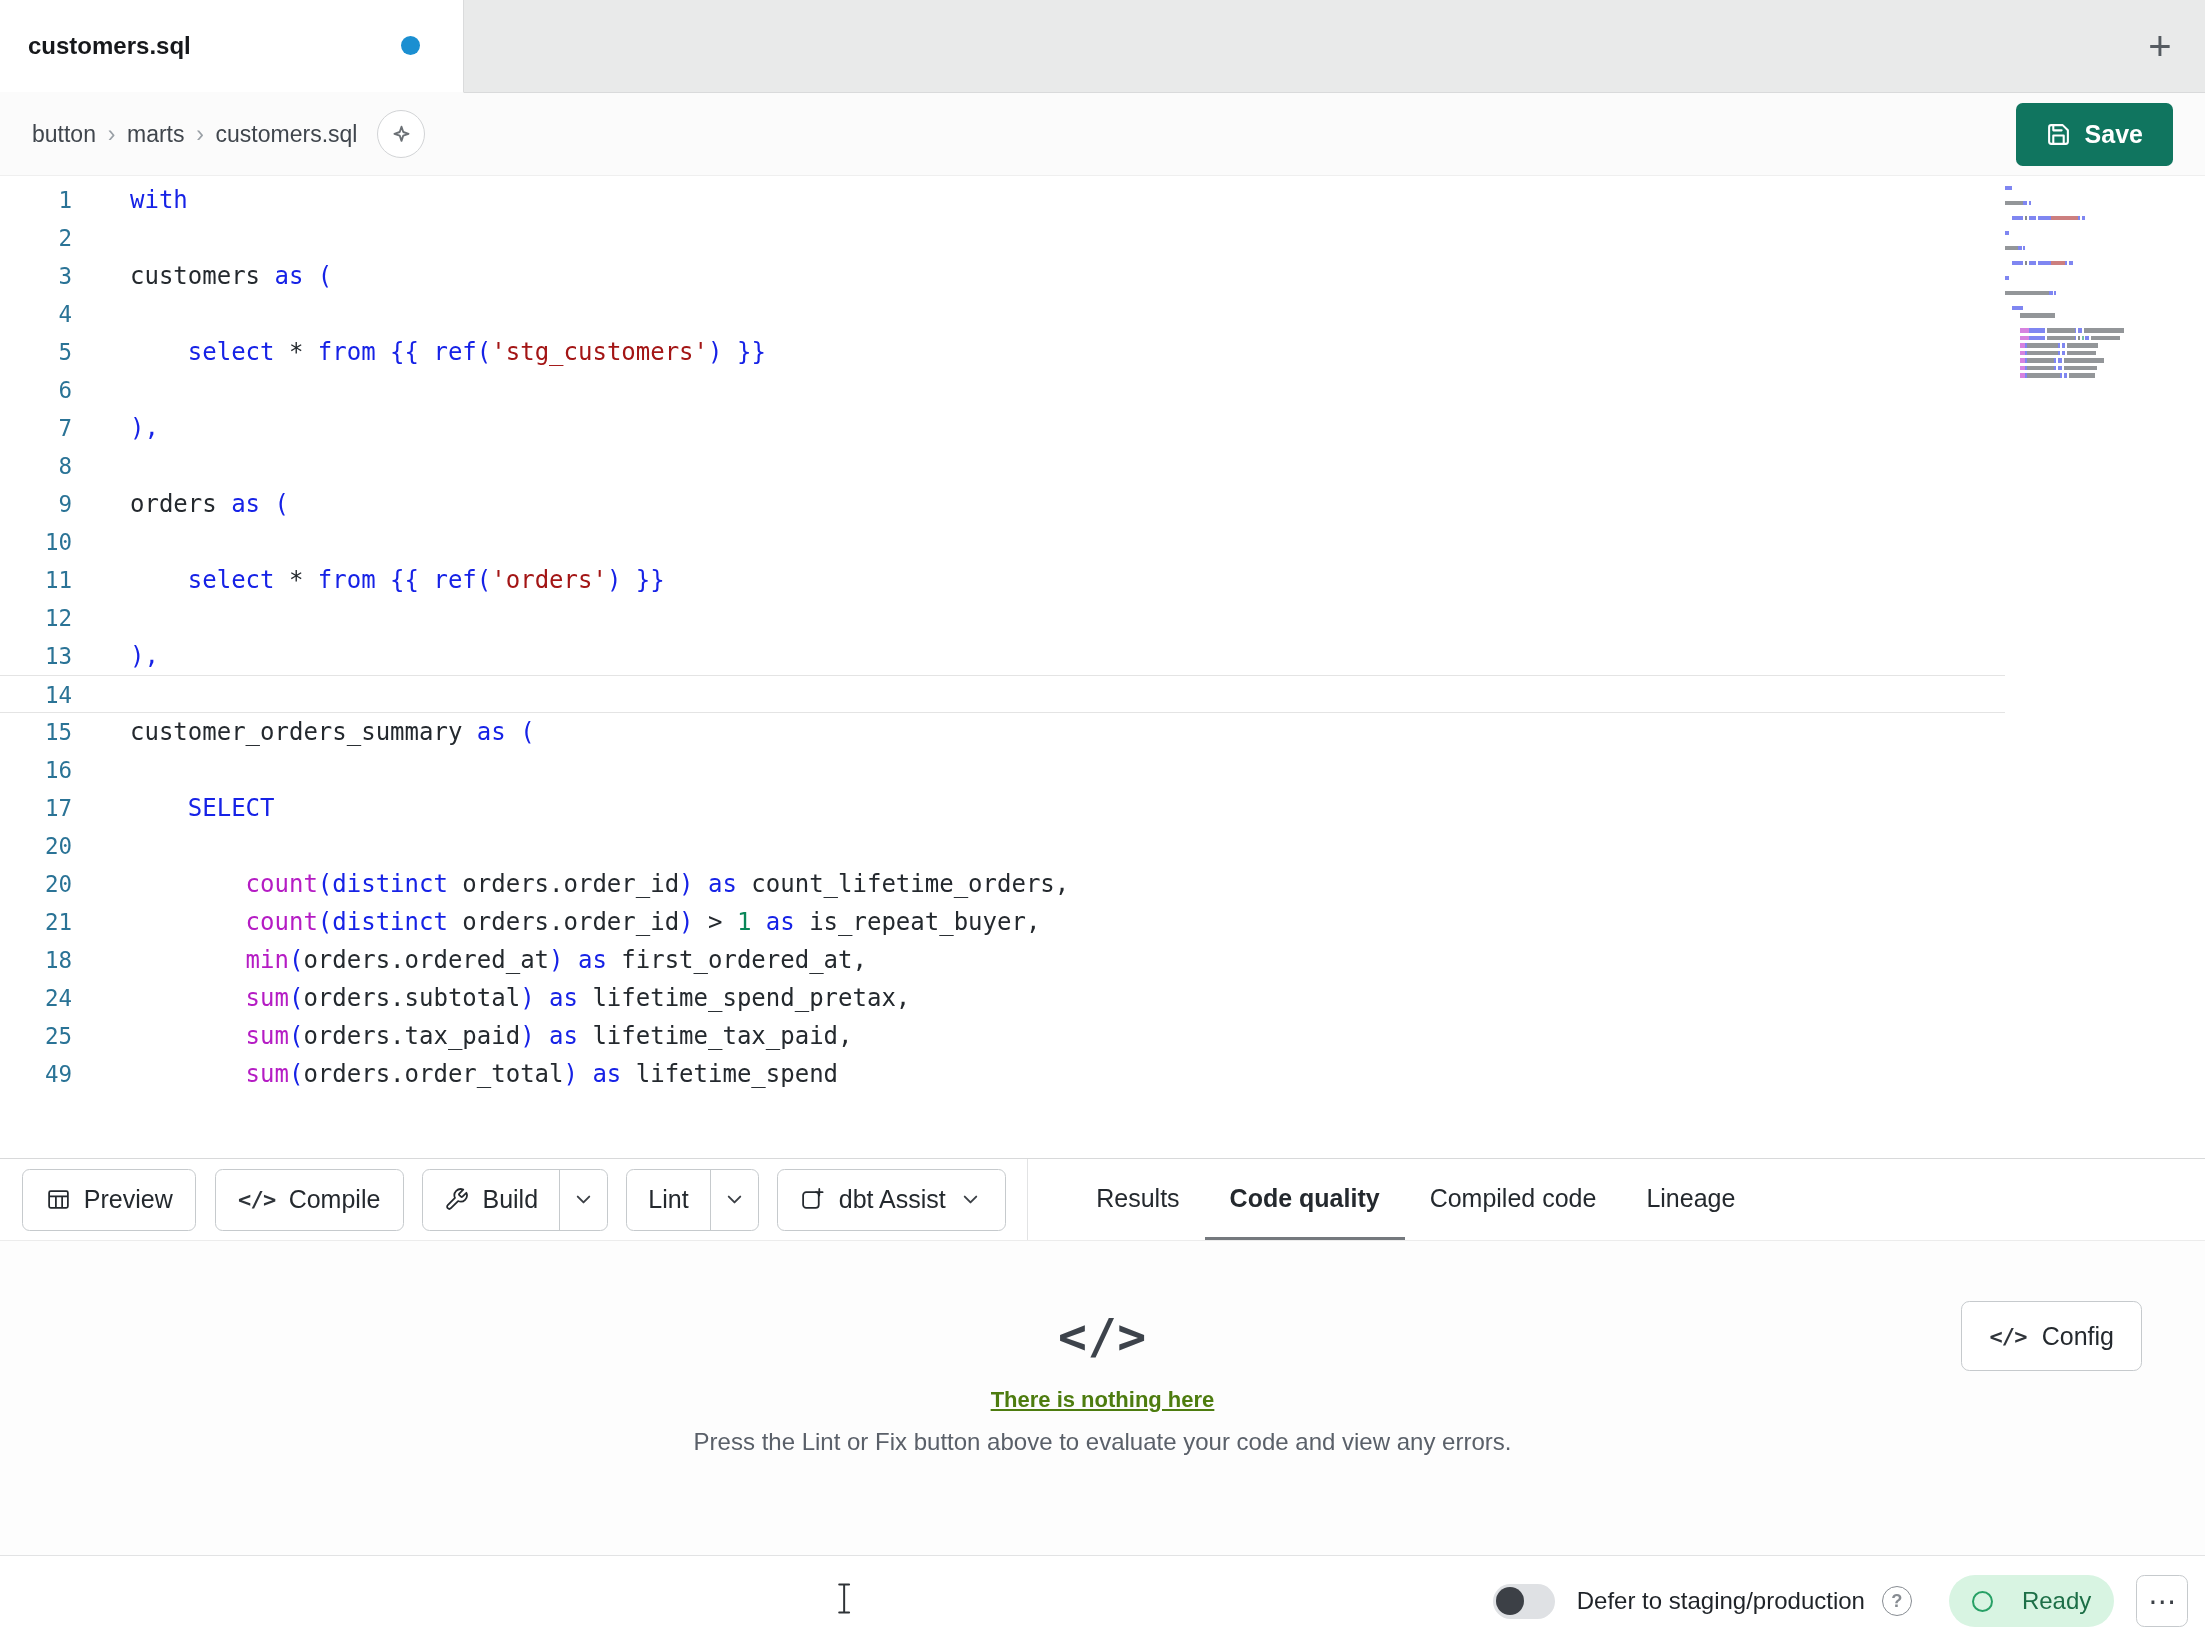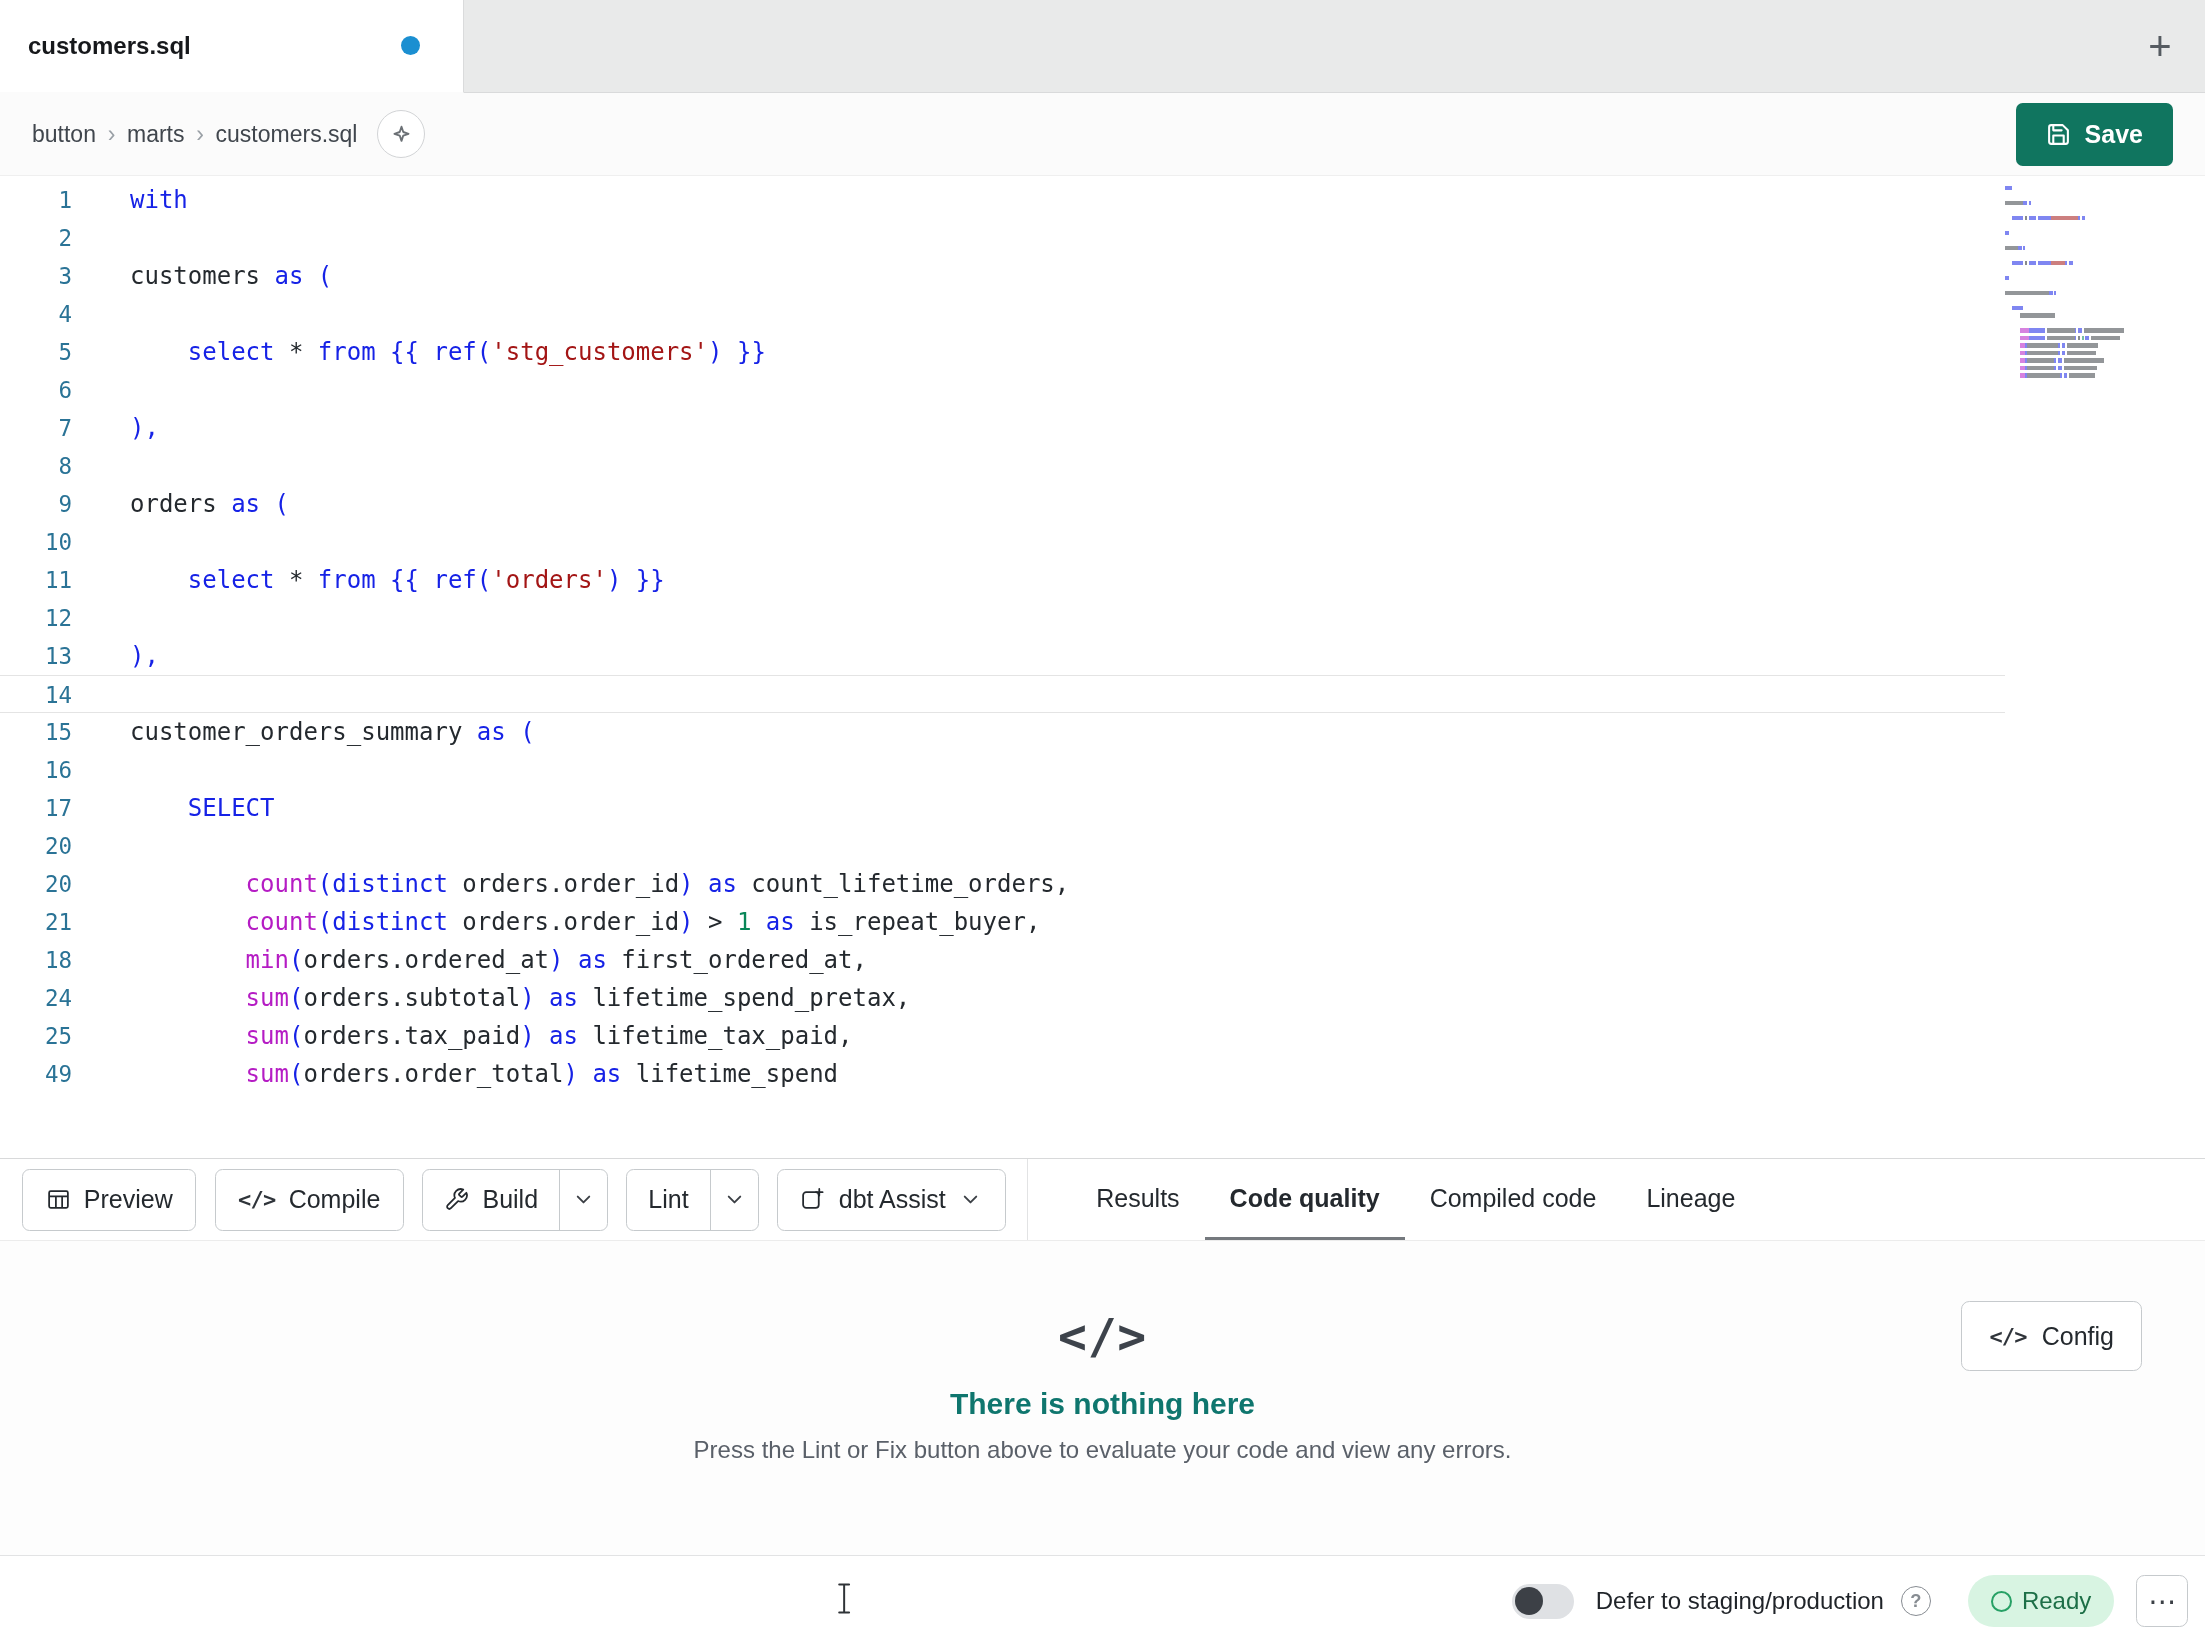--- a/index.html
+++ b/index.html
@@ -76,35 +76,35 @@
 
   .result-tabs { display: flex; align-self: stretch; align-items: stretch; margin-left: 35px; }
   .result-tab { display: flex; align-items: center; padding: 0 25px; font-size: 25px; color: #24292e;
     border-bottom: 3.3px solid transparent; cursor: pointer; }
   .result-tab.active { border-bottom-color: #75797e; font-weight: 600; }
 
   
   .results-panel { height: 315px; background: #fdfdfd; position: relative; border-bottom: 0.8px solid #e2e3e4; }
   .empty { position: absolute; left: 50%; top: 67px; transform: translateX(-50%); text-align: center; width: 1251px; }
   .empty-icon { font-family: "DejaVu Sans Mono", monospace; font-size: 48px; font-weight: 700; color: #3d434b; letter-spacing: 0.8px; }
-  .empty-title { font-size: 30px; font-weight: 700; color: #0f766e; margin-top: 23px; }
+  .empty-title { font-size: 22px; font-weight: 700; color: #4d7c0f; margin-top: 23px; text-decoration: underline; }
   .empty-sub { font-size: 24px; color: #5a6069; margin-top: 15px; }
   .config-btn { position: absolute; right: 63px; top: 60px; height: 70px; border: 0.8px solid #c6cacd; border-radius: 8.3px;
     background: #fff; display: flex; gap: 15px; align-items: center; padding: 0 27px; font-size: 25px; color: #24292e;
     font-family: "Liberation Sans", sans-serif; cursor: pointer; }
 
   
   .status-bar { height: 90px; background: #fff; display: flex; align-items: center; justify-content: flex-end;
     padding: 0 16.7px; gap: 22px; }
   .toggle { width: 62px; height: 35px; border-radius: 17.5px; background: #dfe1e4; position: relative; cursor: pointer; flex: 0 0 auto; }
   .toggle .knob { position: absolute; left: 3.3px; top: 3.3px; width: 28px; height: 28px; border-radius: 50%; background: #3c4046; }
   .defer-label { font-size: 24px; color: #1f2328; }
   .help-circle { width: 30px; height: 30px; border-radius: 50%; border: 1.7px solid #878c92; color: #878c92;
     font-size: 18.3px; font-weight: 700; display: flex; align-items: center; justify-content: center; margin-left: -5px; cursor: pointer; }
-  .ready-pill { height: 52px; padding: 0 23px; border-radius: 26px; background: #d8f4e2; display: flex; gap: 10px;
+  .ready-pill { height: 52px; padding: 0 23px; border-radius: 26px; background: #d8f4e2; display: flex; gap: 29px;
     align-items: center; color: #1d6f47; font-size: 24px; font-weight: 500; margin-left: 15px; }
   .ready-ring { width: 21px; height: 21px; border-radius: 50%; border: 2.5px solid #27a065; }
   .dots-btn { width: 52px; height: 52px; border: 0.8px solid #c6cacd; border-radius: 8.3px; background: #fff;
     display: flex; align-items: center; justify-content: center; font-size: 28px; color: #3c4046; cursor: pointer; }
 
   .ibeam { position: absolute; left: 835px; top: 1582px; }
   svg.icon { display: block; }
 </style>
 </head>
 <body>

